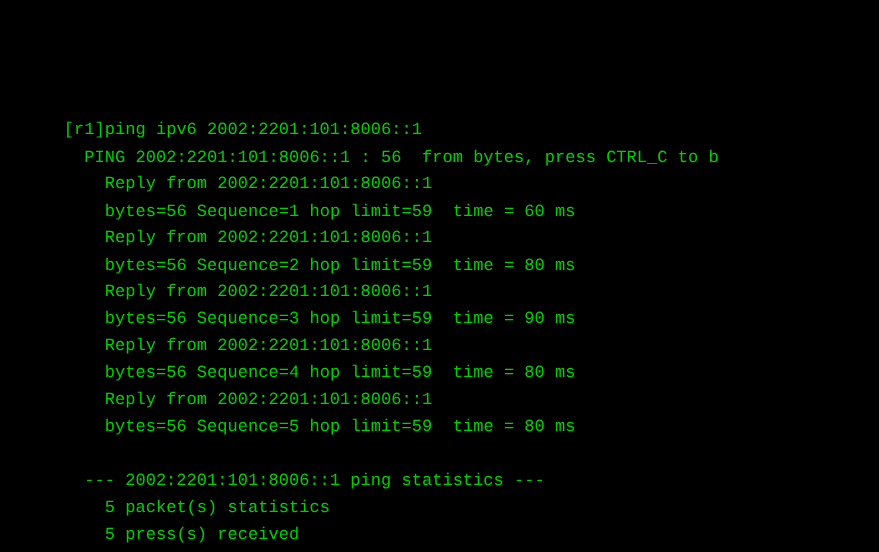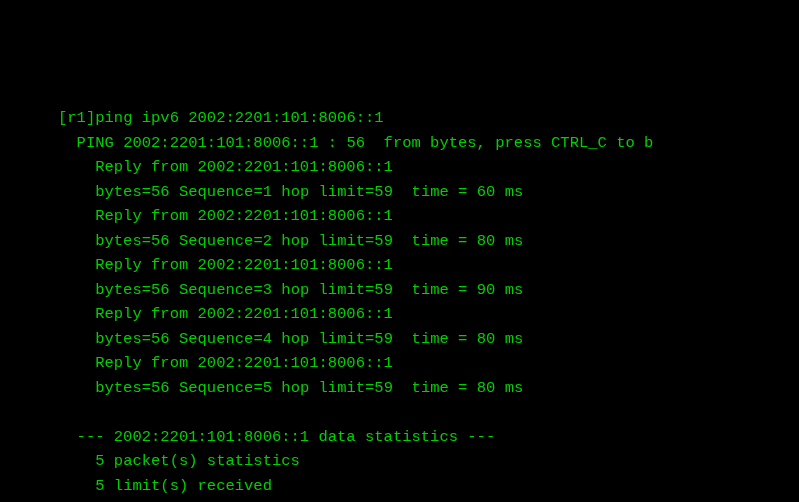--- a/index.html
+++ b/index.html
@@ -28,20 +28,20 @@
 <span class="line">    <span>bytes</span>=<span>56</span> <span>Sequence</span>=<span>1</span> <span>hop limit</span>=<span>59</span>  <span>time</span> = <span>60</span> <span>ms</span></span>
 <span class="line">    <span>Reply from</span> <span>2002:2201:101:8006::1</span></span>
 <span class="line">    <span>bytes</span>=<span>56</span> <span>Sequence</span>=<span>2</span> <span>hop limit</span>=<span>59</span>  <span>time</span> = <span>80</span> <span>ms</span></span>
 <span class="line">    <span>Reply from</span> <span>2002:2201:101:8006::1</span></span>
 <span class="line">    <span>bytes</span>=<span>56</span> <span>Sequence</span>=<span>3</span> <span>hop limit</span>=<span>59</span>  <span>time</span> = <span>90</span> <span>ms</span></span>
 <span class="line">    <span>Reply from</span> <span>2002:2201:101:8006::1</span></span>
 <span class="line">    <span>bytes</span>=<span>56</span> <span>Sequence</span>=<span>4</span> <span>hop limit</span>=<span>59</span>  <span>time</span> = <span>80</span> <span>ms</span></span>
 <span class="line">    <span>Reply from</span> <span>2002:2201:101:8006::1</span></span>
 <span class="line">    <span>bytes</span>=<span>56</span> <span>Sequence</span>=<span>5</span> <span>hop limit</span>=<span>59</span>  <span>time</span> = <span>80</span> <span>ms</span></span>
 <span class="line"> </span>
-<span class="line">  --- <span>2002:2201:101:8006::1</span> <span>data statistics</span> ---</span>
+<span class="line">  --- <span>2002:2201:101:8006::1</span> <span>ping statistics</span> ---</span>
 <span class="line">    <span>5</span> <span>packet(s) statistics</span></span>
-<span class="line">    <span>5</span> <span>limit(s) received</span></span>
+<span class="line">    <span>5</span> <span>press(s) received</span></span>
 <span class="line">    <span>0.00%</span> <span>packet loss</span></span>
 
 </div>
 
 
 
 </body></html>

